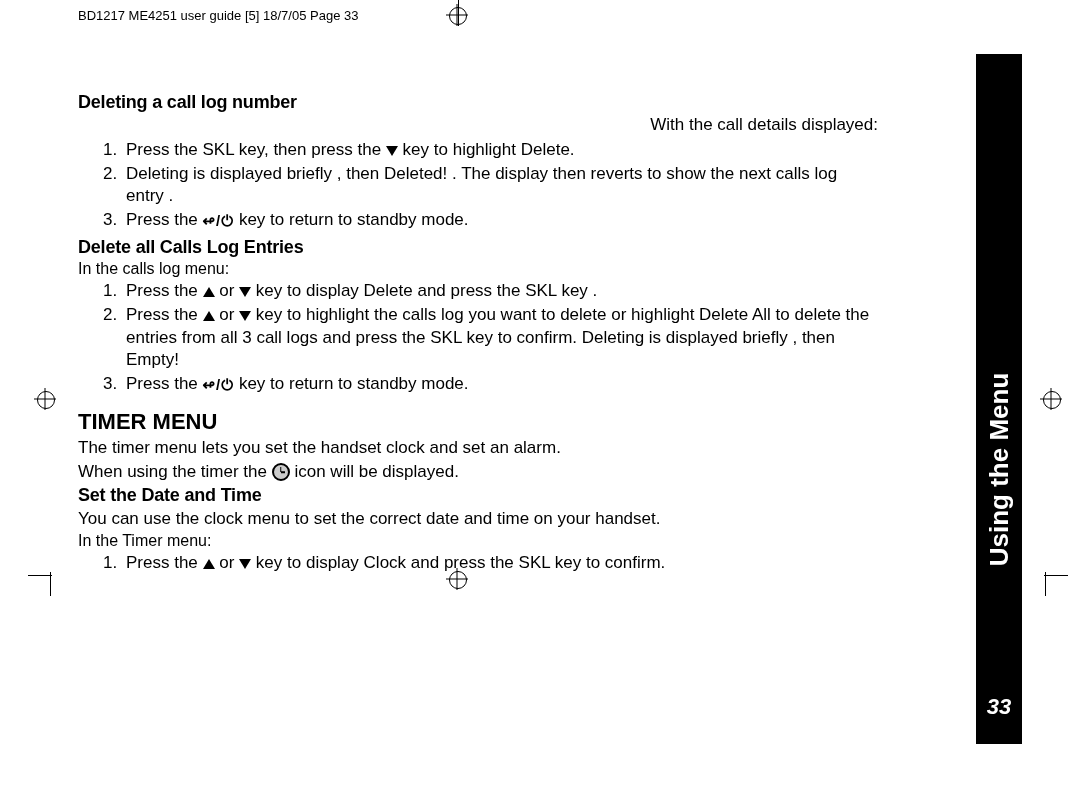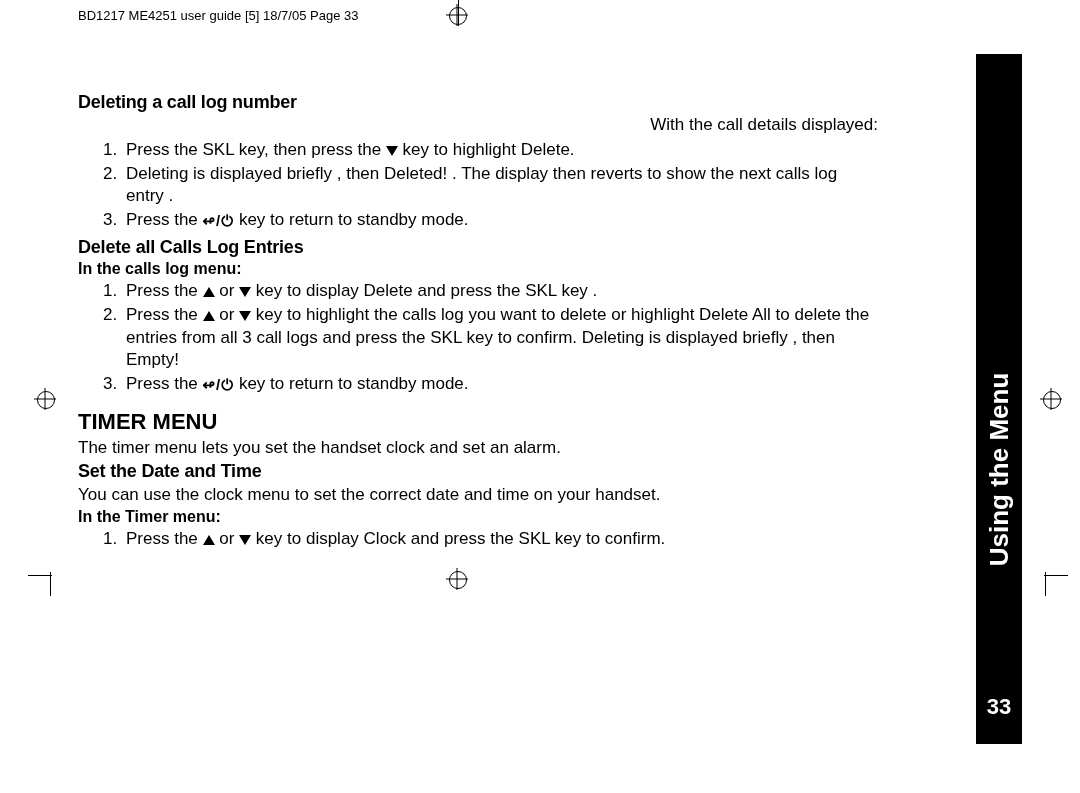--- a/index.html
+++ b/index.html
@@ -44,21 +44,21 @@
     text-transform: uppercase;
     margin: 14px 0 2px 0;
   }
   .intro {
     font-size: 17px;
     margin: 0 0 4px 0;
     text-align: right;
   }
   .sub {
     font-size: 16px;
-    font-weight: bold;
+    font-weight: normal;
     margin: 2px 0 2px 0;
   }
   ol {
     margin: 0 0 6px 0;
     padding-left: 44px;
     font-size: 17px;
   }
   ol li {
     margin-bottom: 2px;
     line-height: 1.3;
@@ -89,20 +89,21 @@
     font-weight: bold;
   }
   .side-tab .pnum {
     position: absolute;
     bottom: 24px;
     left: 0;
     width: 100%;
     text-align: center;
     font-size: 22px;
     font-weight: bold;
+    font-style: italic;
   }
   .reg-mark {
     position: absolute;
     width: 22px;
     height: 22px;
   }
   .reg-mark::before, .reg-mark::after {
     content: "";
     position: absolute;
     background: #000;
@@ -207,20 +208,25 @@
       </li>
       <li>
         <span>Press the </span>
         <span class="pwr-icon">↫/⏻</span>
         <span> key to return to standby mode.</span>
       </li>
     </ol>
 
     <h2 class="big">TIMER MENU</h2>
     <p class="body">The timer menu lets you set the handset clock and set an alarm.</p>
+    <p class="body">
+      <span>When using the timer the </span>
+      <span class="clock-icon"></span>
+      <span> icon will be displayed.</span>
+    </p>
 
     <h2 class="section gap">Set the Date and Time</h2>
     <p class="body">You can use the clock menu to set the correct date and time on your handset.</p>
     <p class="sub">In the Timer menu:</p>
     <ol>
       <li>
         <span>Press the </span>
         <span class="tri-up"></span>
         <span> or </span>
         <span class="tri-down"></span>

